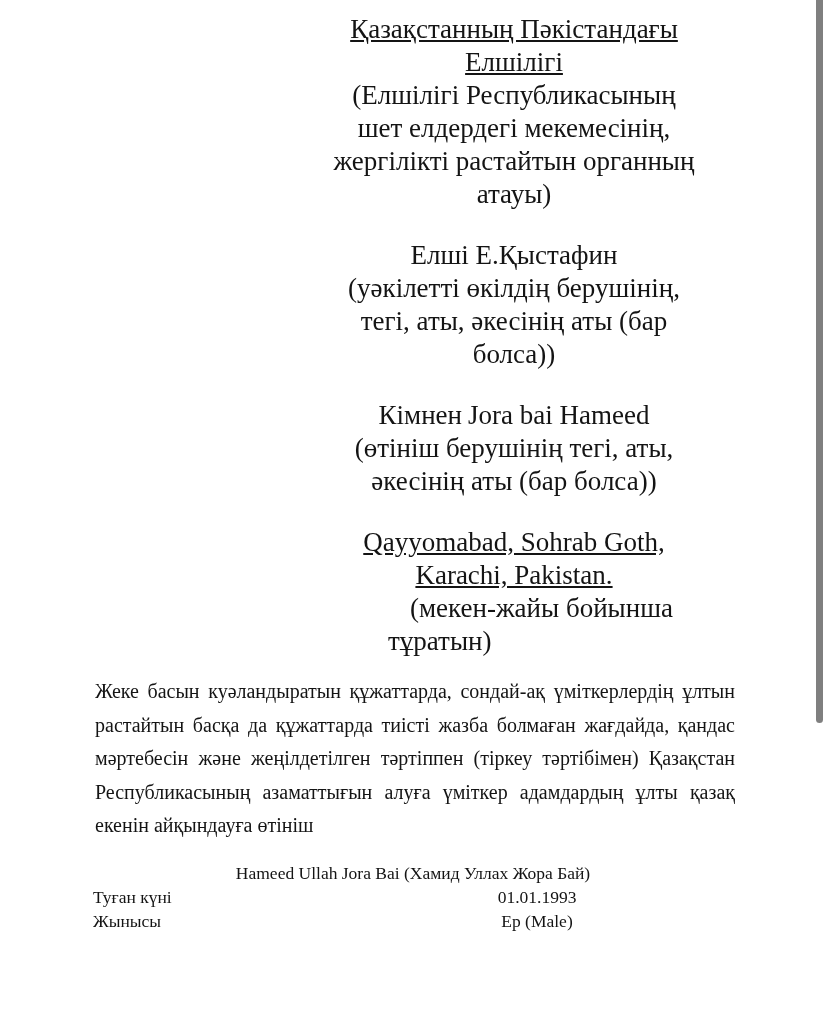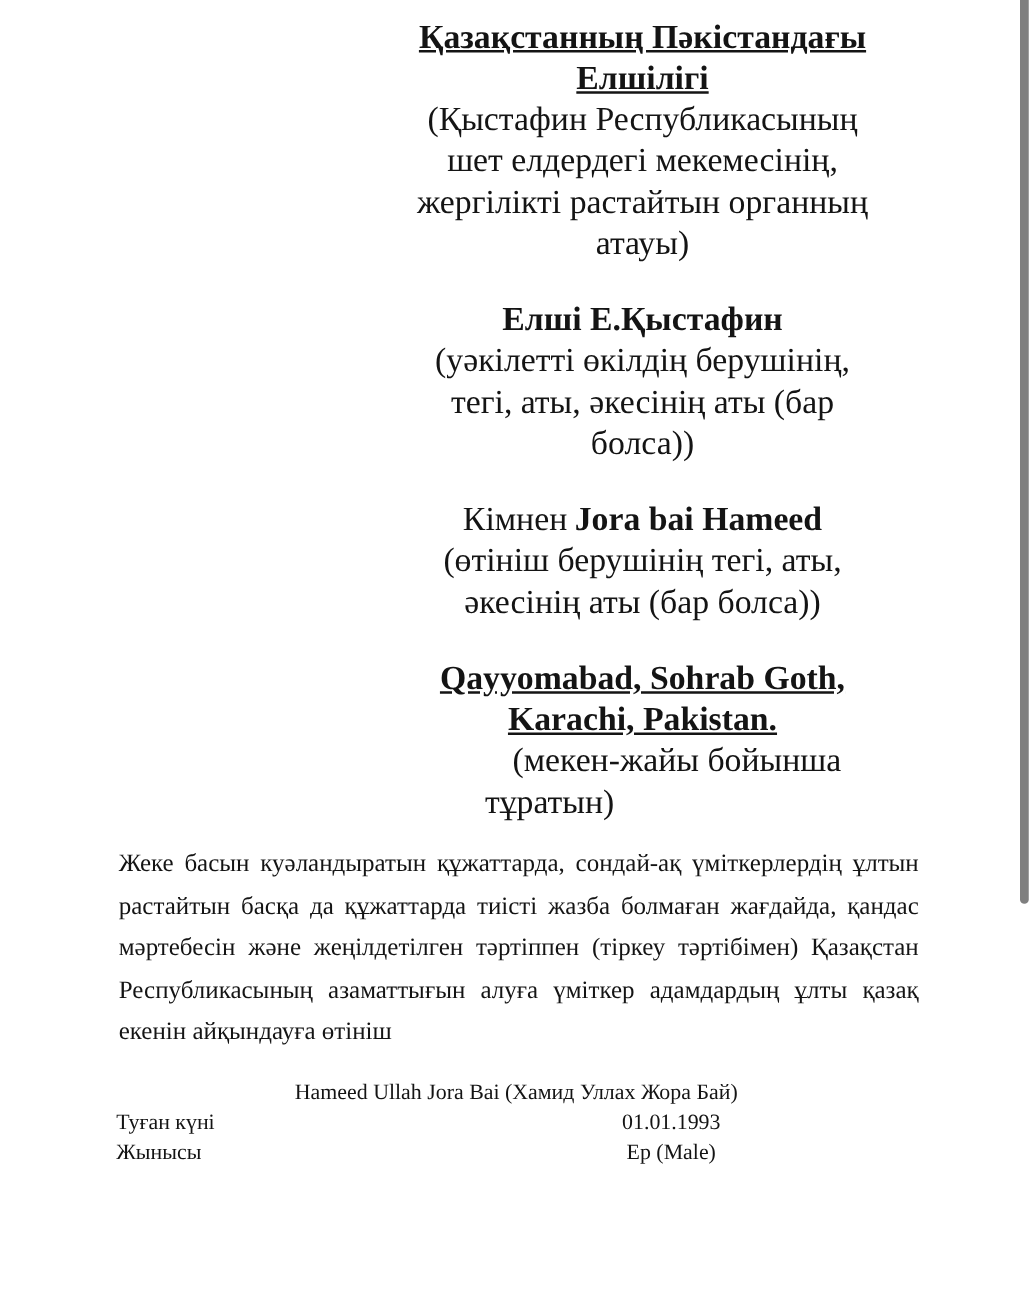--- a/index.html
+++ b/index.html
@@ -18,21 +18,21 @@
   }
   
   .header-col {
     padding: 13px 100px 0 300px;
     text-align: center;
     font-size: 27px;
     line-height: 33px;
   }
   .block { }
   .block-gap { margin-top: 28px; }
-  .bold { font-weight: bold; }
+  .bold { font-weight: normal; }
   .underline { text-decoration: underline; }
   .prefix { font-weight: normal; margin-right: 0.22em; }
   
   .caption-left { text-align: left; padding-left: 88px; }
   .caption-left .line:first-child { text-indent: 22px; }
   
   .statement {
     margin: 17px 93px 0 95px;
     font-size: 20px;
     line-height: 33.5px;
@@ -68,21 +68,21 @@
 <div class="doc">
 
   <div class="header-col">
 
     <div class="block bold underline">
       <div class="line">Қазақстанның Пәкістандағы</div>
       <div class="line">Елшілігі</div>
     </div>
 
     <div class="block">
-      <div class="line">(Қыстафин Республикасының</div>
+      <div class="line">(Елшілігі Республикасының</div>
       <div class="line">шет елдердегі мекемесінің,</div>
       <div class="line">жергілікті растайтын органның</div>
       <div class="line">атауы)</div>
     </div>
 
     <div class="block block-gap bold">
       <div class="line">Елші Е.Қыстафин</div>
     </div>
 
     <div class="block">

